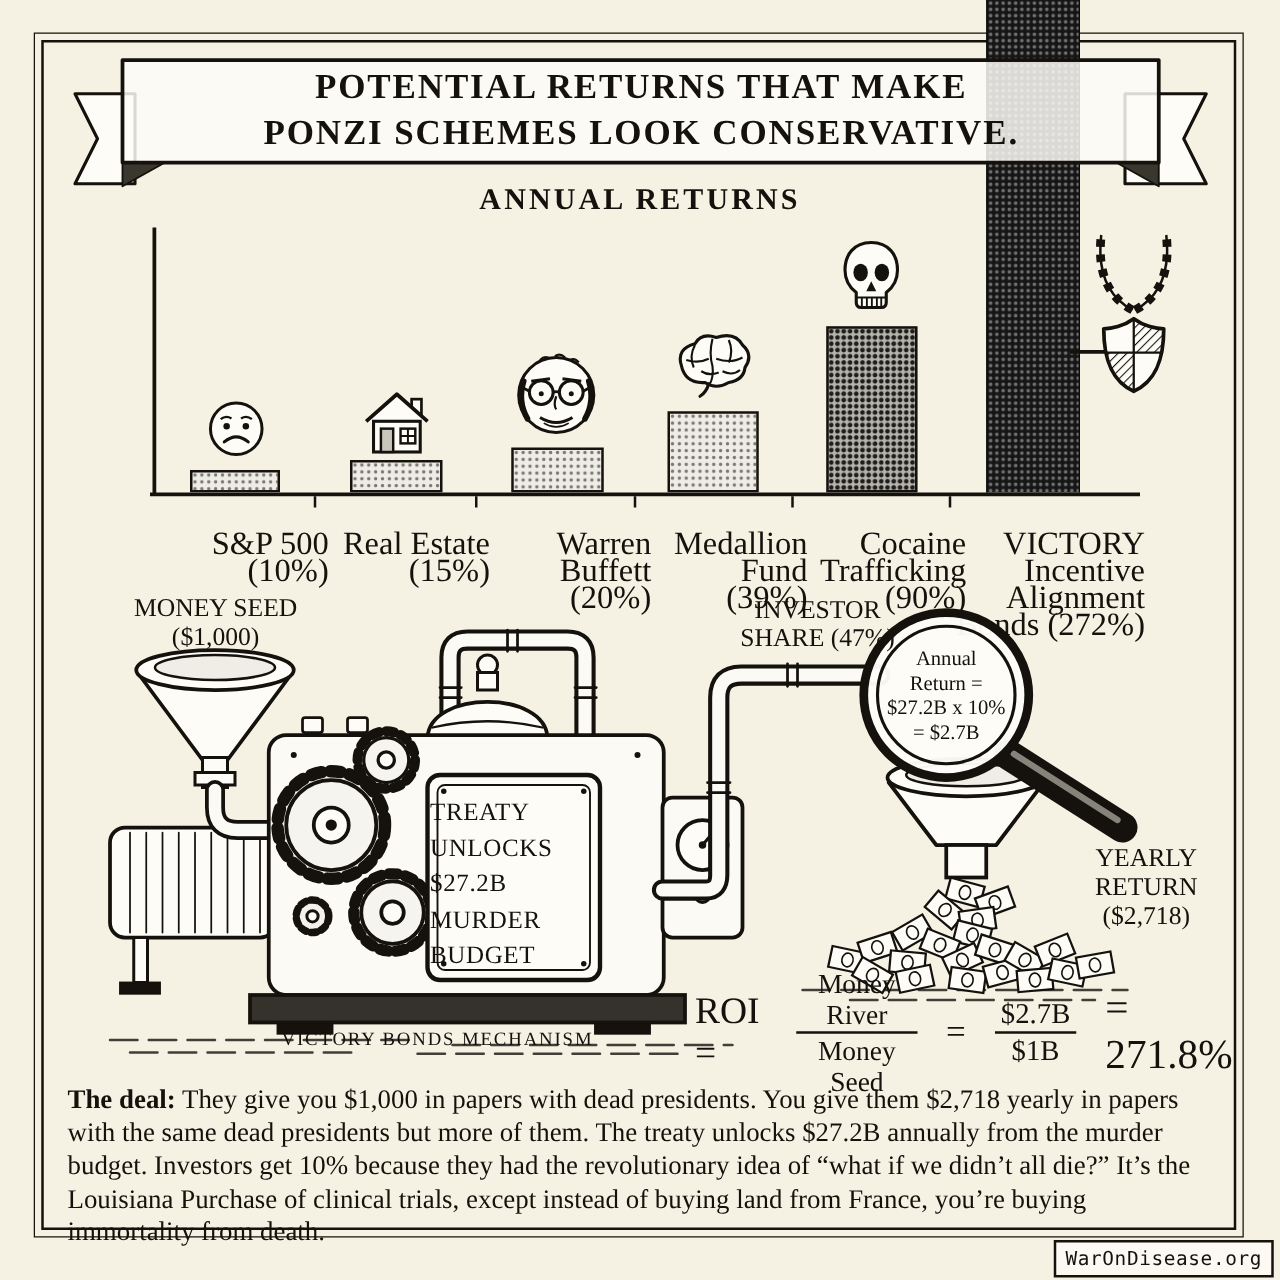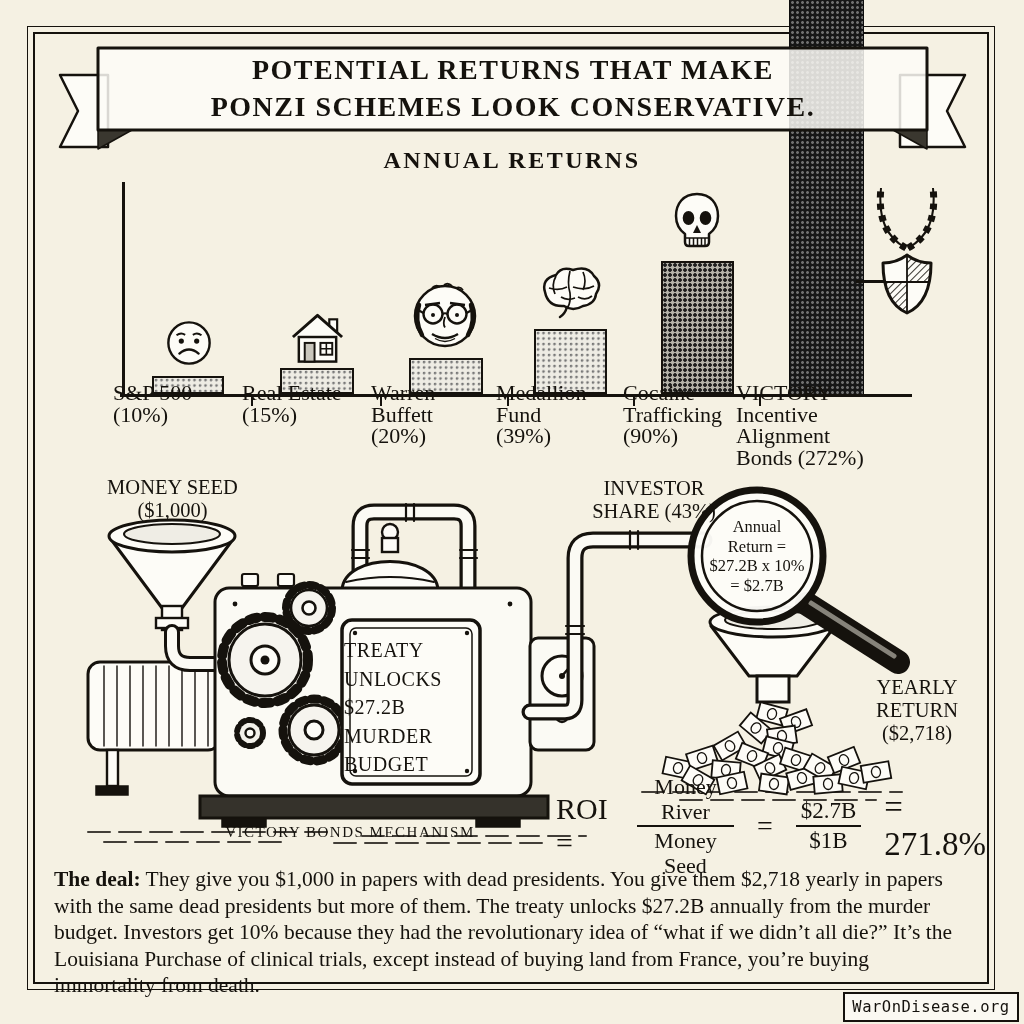--- a/index.html
+++ b/index.html
@@ -40,22 +40,22 @@
     background-color:#eeece4;
     background-image:radial-gradient(circle at 2px 2px, #777 1px, transparent 1.7px);
     background-size:5.5px 5.5px;
   }
   .bar-dark{
     background-color:#b5b3aa;
     background-image:radial-gradient(circle at 2px 2px, #1e1e1e 1.5px, transparent 2.2px);
     background-size:5px 5px;
   }
   .bar-label{
-    top:382px;z-index:3;text-align:left;
-    font-size:22px;line-height:21.5px;
+    top:424px;z-index:3;text-align:right;
+    font-size:26px;line-height:21.5px;
   }
   .bar-label span{display:block;}
   .icon{z-index:3;}
   .connector{left:856px;top:280px;width:28px;height:3px;background:#15120d;z-index:3;}
   
   .machine-svg{left:30px;top:450px;z-index:3;}
   .mech-label{z-index:4;text-align:center;font-size:20.5px;line-height:23px;}
   .mech-label span{display:block;}
   .panel-text{
     left:344px;top:636px;width:130px;z-index:4;text-align:left;
@@ -378,21 +378,21 @@
     <circle cx="727" cy="106" r="55" stroke-width="2.5"></circle>
   </g>
 </svg>
 
 <div class="abs mech-label" style="left:95px;top:476px;width:155px;">
   <span>MONEY SEED</span>
     <span>($1,000)</span>
 </div>
 <div class="abs mech-label" style="left:575px;top:477px;width:158px;">
   <span>INVESTOR</span>
-    <span>SHARE (43%)</span>
+    <span>SHARE (47%)</span>
 </div>
 <div class="abs panel-text">
   <span>TREATY</span>
     <span>UNLOCKS</span>
     <span>$27.2B</span>
     <span>MURDER</span>
     <span>BUDGET</span>
 </div>
 <div class="abs magnifier-text">
   <span>Annual</span>

